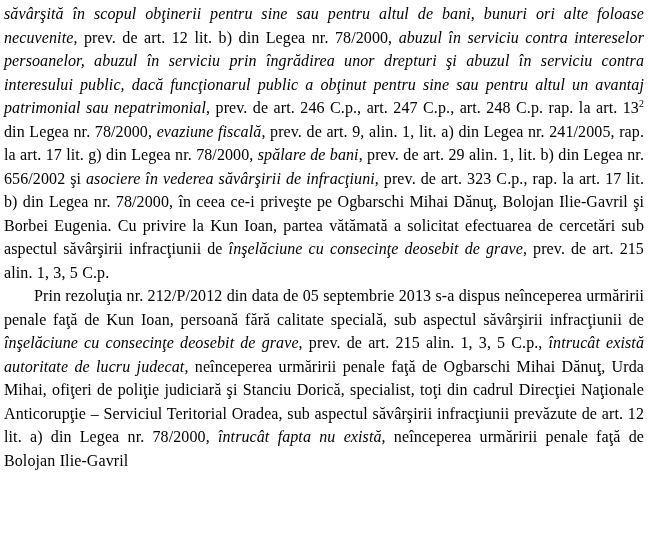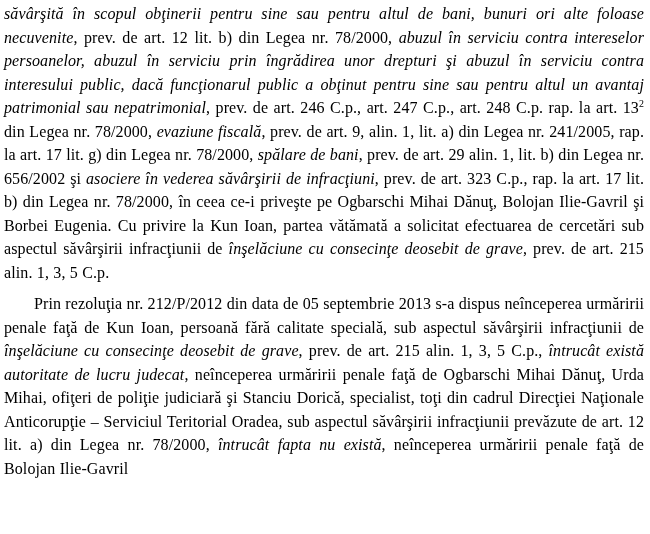--- a/index.html
+++ b/index.html
@@ -31,21 +31,21 @@
     text-align: justify;
     text-justify: inter-word;
     color: #000000;
     letter-spacing: 0.1px;
     word-spacing: 0.2px;
   }
   p.para.indent {
     text-indent: 30px;
   }
   p.para + p.para {
-    margin-top: 8px;
+    margin-top: 0;
   }
   i {
     font-style: italic;
   }
   sup {
     font-size: 0.62em;
     vertical-align: super;
     line-height: 0;
   }
   

